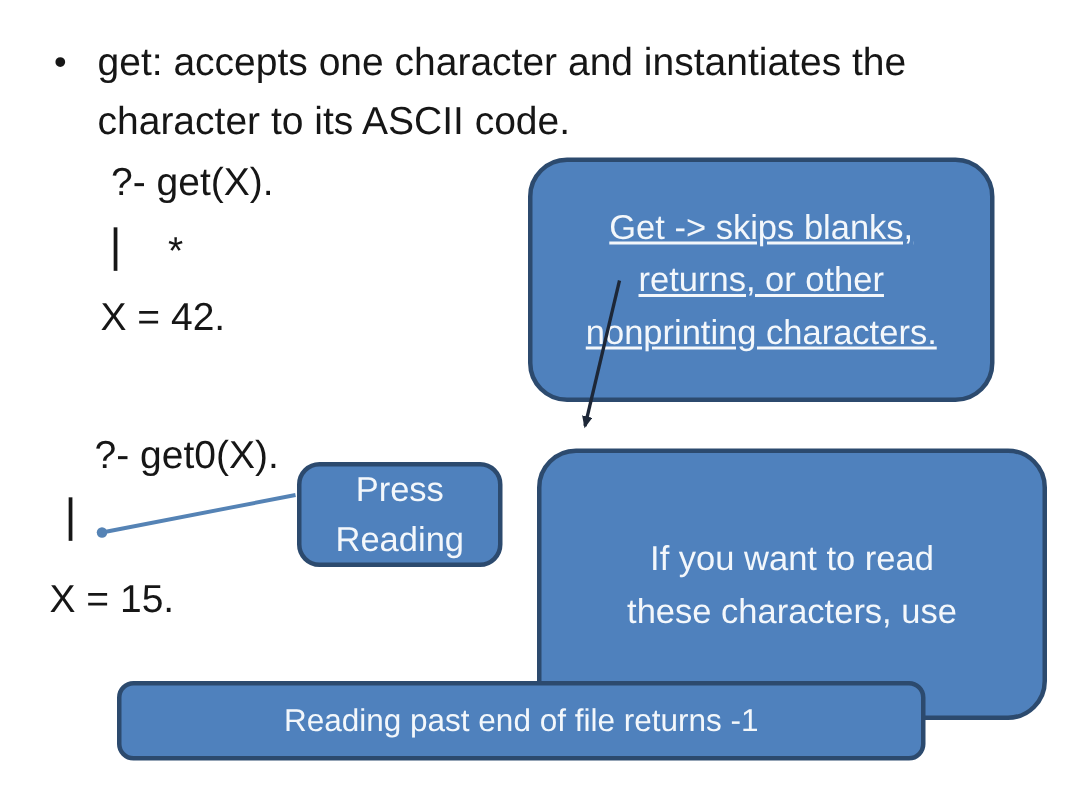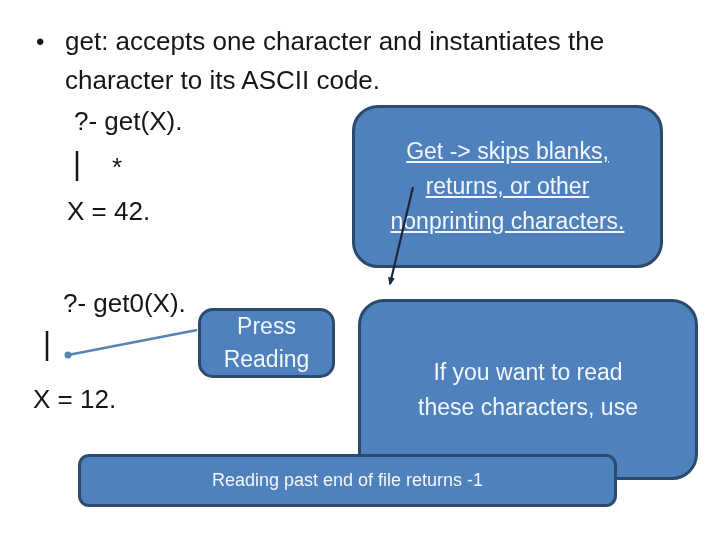--- a/index.html
+++ b/index.html
@@ -73,21 +73,21 @@
     width: 137px; height: 70px;
     border-radius: 15px;
     font-size: 23px;
     line-height: 33px;
     z-index: 2;
   }
   .callout-footer {
     left: 78px; top: 454px;
     width: 539px; height: 53px;
     border-radius: 11px;
-    font-size: 18px;
+    font-size: 21px;
     z-index: 3;
   }
 
   
   .connectors {
     position: absolute;
     left: 0; top: 0;
     width: 720px; height: 540px;
     z-index: 5;
     pointer-events: none;
@@ -103,21 +103,21 @@
     <span>get: accepts one character and instantiates the character to its ASCII code.</span>
   </div>
 
   <div class="code" style="left:74px; top:106px;">?- get(X).</div>
   <div class="code bar" style="left:73px; top:146px;">|</div>
   <div class="code" style="left:112px; top:152px;">*</div>
   <div class="code" style="left:67px; top:196px;">X = 42.</div>
 
   <div class="code" style="left:37px; top:288px;margin-left:26px;">?- get0(X).</div>
   <div class="code bar" style="left:43px; top:326px;">|</div>
-  <div class="code" style="left:33px; top:384px;">X = 12.</div>
+  <div class="code" style="left:33px; top:384px;">X = 15.</div>
 
   <div class="callout callout-get">
     <div>Get -&gt; skips blanks,</div>
     <div>returns, or other</div>
     <div>nonprinting characters.</div>
   </div>
 
   <div class="callout callout-get0">
     <div>If you want to read</div>
     <div>these characters, use</div>

